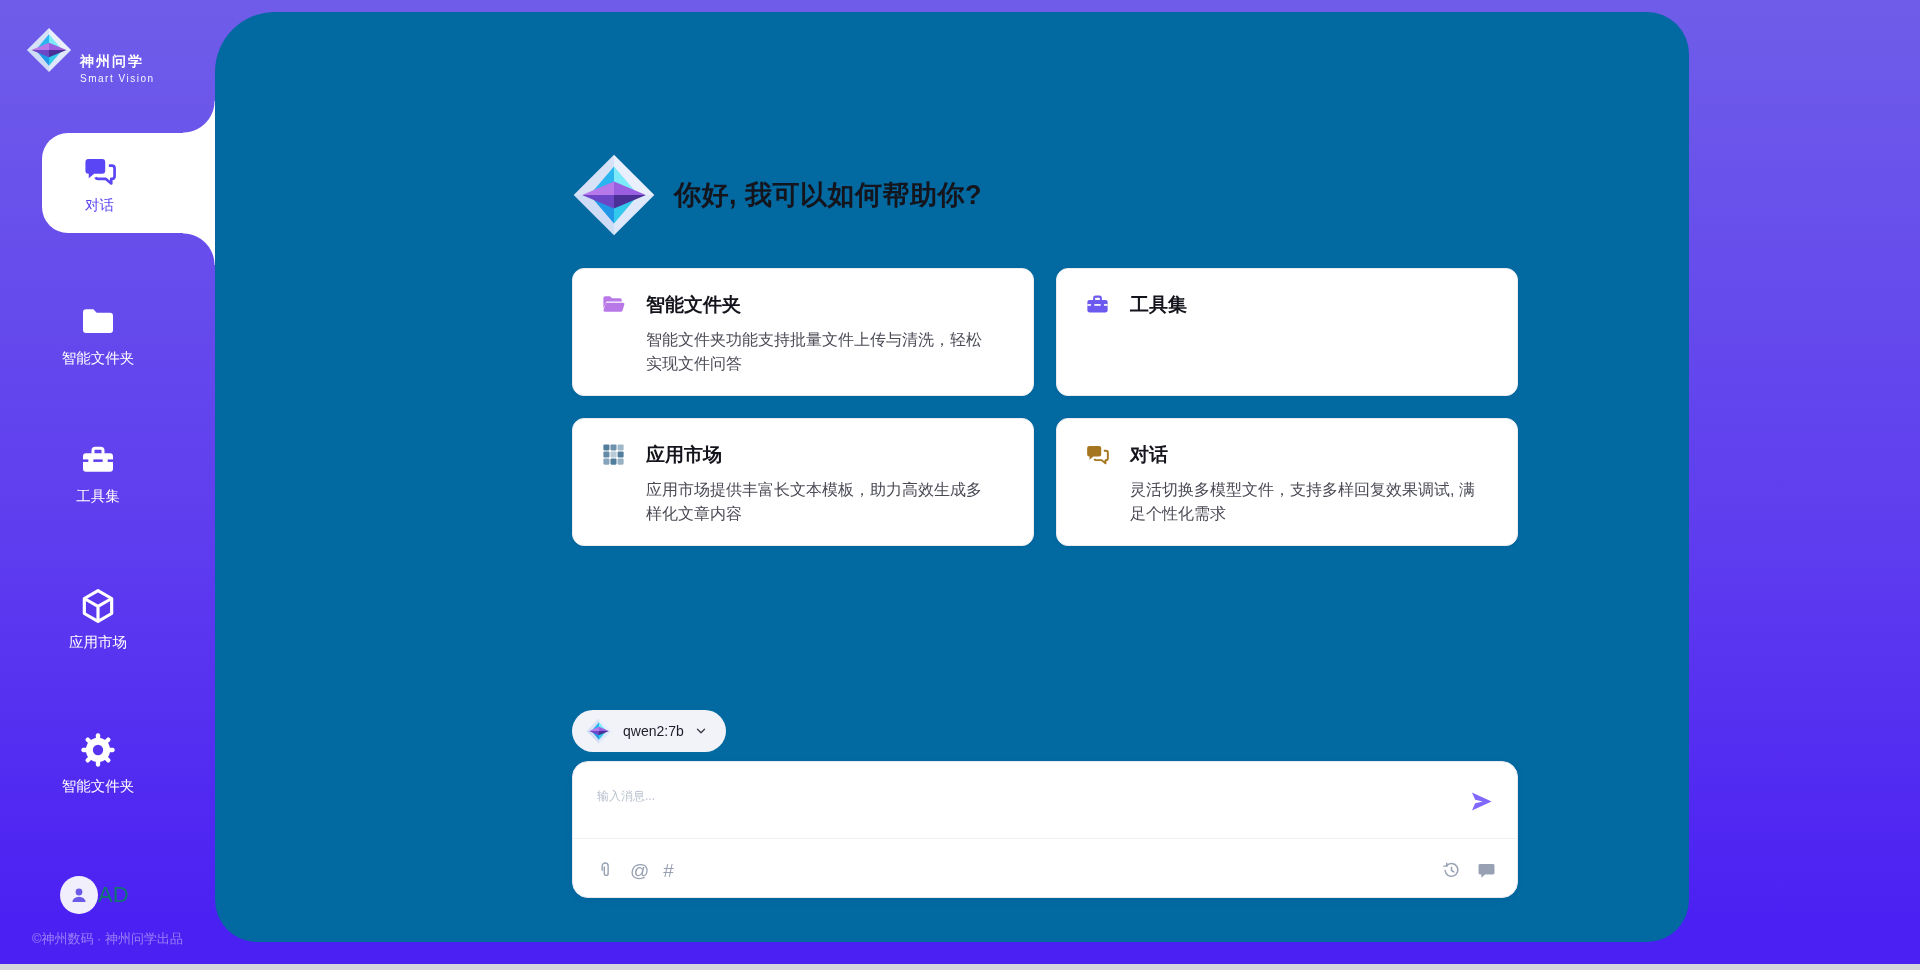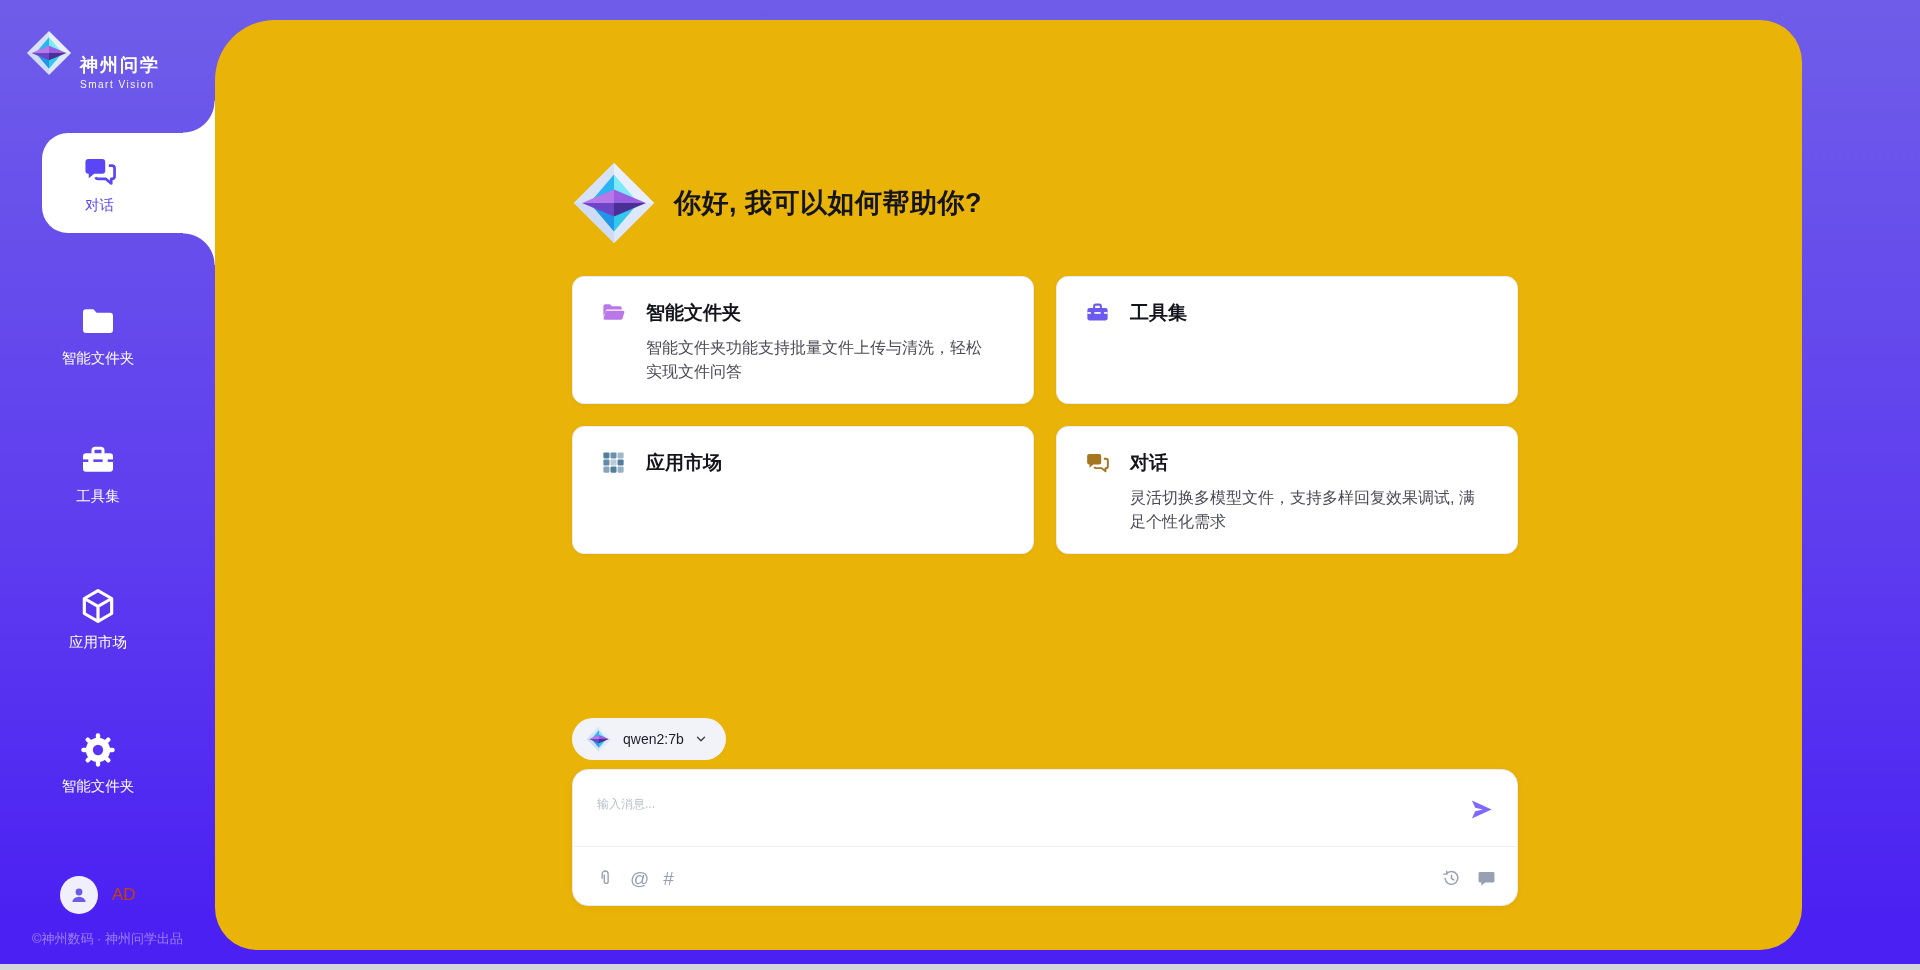--- a/index.html
+++ b/index.html
@@ -10,21 +10,21 @@
     background:linear-gradient(180deg,#6f5de9 0%,#5d3bef 58%,#4a20f3 96%);
   }
   
   .bottom-strip { position:absolute; left:0; bottom:0; width:100%; height:6px; background:#d5d6db; }
 
   
   .sidebar { position:absolute; left:0; top:0; width:215px; height:964px; color:#fff; }
   .logo-row { position:absolute; left:26px; top:16px; display:flex; align-items:center; }
   .logo-row .gem { width:46px; height:46px; }
   .brand-text { margin-left:8px; }
-  .brand-name { font-size:18px; font-weight:700; letter-spacing:2px;margin-top:37px; }
+  .brand-name { font-size:14px; font-weight:700; letter-spacing:2px;margin-top:37px; }
   .brand-sub { font-size:10px; letter-spacing:1.5px; margin-top:2px; opacity:.95; }
 
   .active-tab {
     position:absolute; left:42px; top:133px; width:173px; height:100px;
     background:#fff; border-radius:26px 0 0 26px;
     display:flex; flex-direction:column; align-items:center; justify-content:center;
     padding-right:58px; cursor:pointer;
   }
   .active-tab .nav-ic { width:38px; height:38px; color:#5b46f5; }
   .active-tab .nav-label { color:#5b46f5; font-size:14.5px; margin-top:6px; }
@@ -33,27 +33,27 @@
   .concave-bottom { top:233px; background:radial-gradient(circle 32px at 0 100%, rgba(0,0,0,0) 31px, #fff 32px); }
 
   .nav-item { position:absolute; left:0; width:196px; display:flex; flex-direction:column; align-items:center; cursor:pointer; color:#fff; }
   .nav-item .nav-ic { width:40px; height:40px; color:#fff; }
   .nav-item .nav-label { font-size:14.5px; margin-top:7px; }
   .nav-folder { top:302px; } .nav-toolbox { top:440px; } .nav-cube { top:586px; } .nav-gear { top:730px; }
 
   .user-row { position:absolute; left:60px; top:876px; display:flex; align-items:center; cursor:pointer; }
   .avatar { width:38px; height:38px; border-radius:50%; background:#f2effc; display:flex; align-items:center; justify-content:center; }
   .avatar svg { width:24px; height:24px; color:#6b5ae8; }
-  .user-name { color:#c2410c; font-size:17px; margin-left:14px; }
+  .user-name { color:#0f766e; font-size:22px; }
   .sidebar-footer { position:absolute; left:0; top:930px; width:215px; text-align:center; font-size:13px; color:rgba(255,255,255,.42); }
 
   
   .panel {
-    position:absolute; left:215px; top:20px; width:1587px; height:930px;
-    background:#eab308; border-radius:60px 42px 42px 42px;
+    position:absolute; left:215px; top:12px; width:1474px; height:930px;
+    background:#0369a1; border-radius:60px 42px 42px 42px;
   }
   .content { position:absolute; left:357px; top:0; width:946px; height:100%; }
 
   .greeting { position:absolute; top:141px; left:0; display:flex; align-items:center; }
   .greeting .gem { width:84px; height:84px; }
   .greeting-title { font-size:27px; font-weight:700; color:#14141c; margin-left:18px; letter-spacing:.5px; }
 
   .cards { position:absolute; top:256px; left:0; width:946px; display:grid; grid-template-columns:1fr 1fr; gap:22px; }
   .card {
     height:128px; background:#fff; border:1px solid #ebecf2; border-radius:12px;
@@ -242,20 +242,21 @@
               <rect x="3" y="9.3" width="5.4" height="5.4" rx="1" opacity="0.9"></rect>
               <rect x="9.3" y="9.3" width="5.4" height="5.4" rx="1" opacity="0.4"></rect>
               <rect x="15.6" y="9.3" width="5.4" height="5.4" rx="1"></rect>
               <rect x="3" y="15.6" width="5.4" height="5.4" rx="1" opacity="0.7"></rect>
               <rect x="9.3" y="15.6" width="5.4" height="5.4" rx="1"></rect>
               <rect x="15.6" y="15.6" width="5.4" height="5.4" rx="1" opacity="0.6"></rect>
             </g>
           </svg>
           <div class="card-title">应用市场</div>
         </div>
+        <div class="card-desc">应用市场提供丰富长文本模板，助力高效生成多样化文章内容</div>
       </div>
 
       <div class="card">
         <div class="card-head">
           <svg class="card-ic" viewBox="0 0 24 24" style="color:#a5761f">
             <path d="M2.8 4.4h10.6a1.9 1.9 0 0 1 1.9 1.9v5.6a1.9 1.9 0 0 1-1.9 1.9H8.3L4.9 16.6v-2.8h-.2A1.9 1.9 0 0 1 2.8 11.9V6.3a1.9 1.9 0 0 1 1.9-1.9z" fill="currentColor"></path>
             <path d="M17.6 8.6h1.9a1.7 1.7 0 0 1 1.7 1.7v5a1.7 1.7 0 0 1-1.7 1.7h-.4v2.9l-3.4-2.9h-4.9a1.7 1.7 0 0 1-1.6-1.1" fill="none" stroke="currentColor" stroke-width="1.7" stroke-linejoin="round"></path>
           </svg>
           <div class="card-title">对话</div>
         </div>

